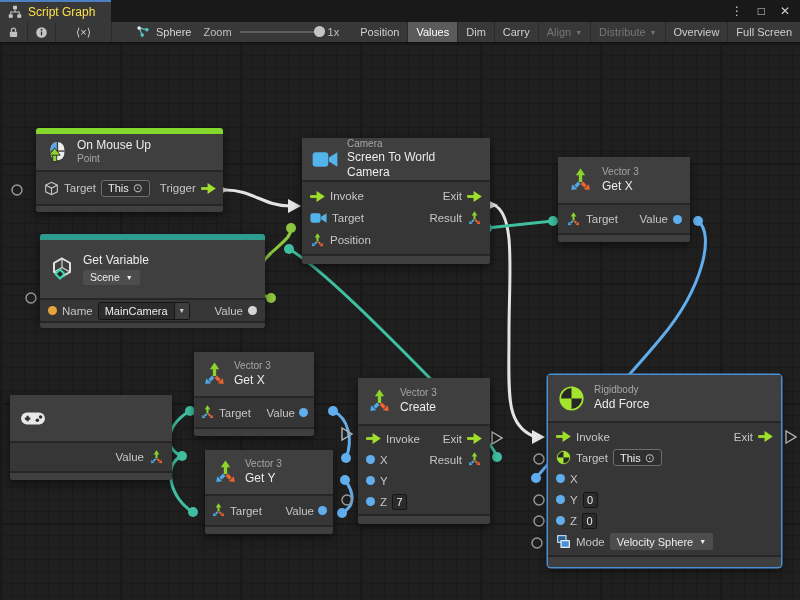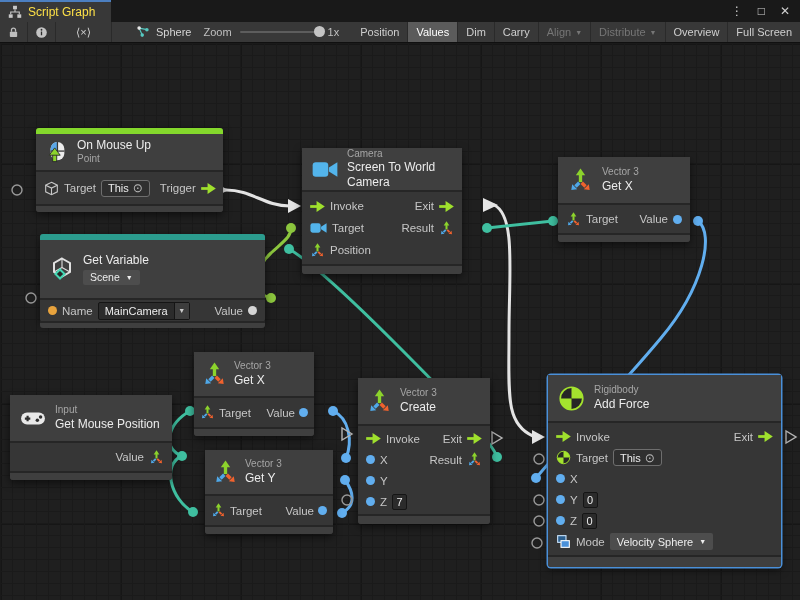--- a/index.html
+++ b/index.html
@@ -290,21 +290,21 @@
             <span class="arr">▼</span>
           </span>
           <span class="spacer"></span>
           <span class="lbl">Value</span>
           <span class="pdot" style="background:#d5d5d5"></span>
         </div>
       </div>
       <div class="foot" style="height:7px"></div>
     </div>
 
-    <div class="node" style="left:302px;top:105px;width:160px;height:126px">
+    <div class="node" style="left:302px;top:95px;width:188px;height:126px">
       <div class="head" style="height:44px">
         <span class="nicon" style="width:26px;height:19px">
           <svg viewBox="0 0 20 14">
             <rect x="0.5" y="1.5" width="12" height="11" rx="2.5" fill="#53B4EB"></rect>
             <polygon points="13,5.5 19.5,1.5 19.5,12.5 13,8.5" fill="#53B4EB"></polygon>
           </svg>
         </span>
         <div class="titles">
           <div class="cat">Camera</div>
           <div class="title">Screen To World Camera</div>
@@ -407,24 +407,20 @@
     <div class="node" style="left:10px;top:352px;width:162px;height:85px">
       <div class="head" style="height:48px">
         <span class="nicon" style="width:26px;height:16px">
           <svg viewBox="0 0 24 14">
             <rect x="1" y="2" width="22" height="11" rx="5.5" fill="#e8e8e8"></rect>
             <path d="M7 5 v5 M4.5 7.5 h5" stroke="#2e2e2e" stroke-width="2"></path>
             <circle cx="16" cy="9" r="1.6" fill="#2e2e2e"></circle>
               <circle cx="19" cy="6" r="1.6" fill="#2e2e2e"></circle>
           </svg>
         </span>
-        <div class="titles">
-          <div class="cat">Input</div>
-          <div class="title">Get Mouse Position</div>
-        </div>
       </div>
       <div class="body">
         <div class="row">
           <span class="spacer"></span>
           <span class="lbl">Value</span>
           <span class="v3">
             <svg viewBox="0 0 24 24">
               <polygon points="12,0.5 16.5,7 7.5,7" fill="#8CD32C"></polygon>
                 <rect x="10.4" y="6.5" width="3.2" height="7" fill="#8CD32C"></rect>
               <line x1="10.8" y1="14.2" x2="7.2" y2="17.8" stroke="#4FA8E8" stroke-width="3.2"></line>

